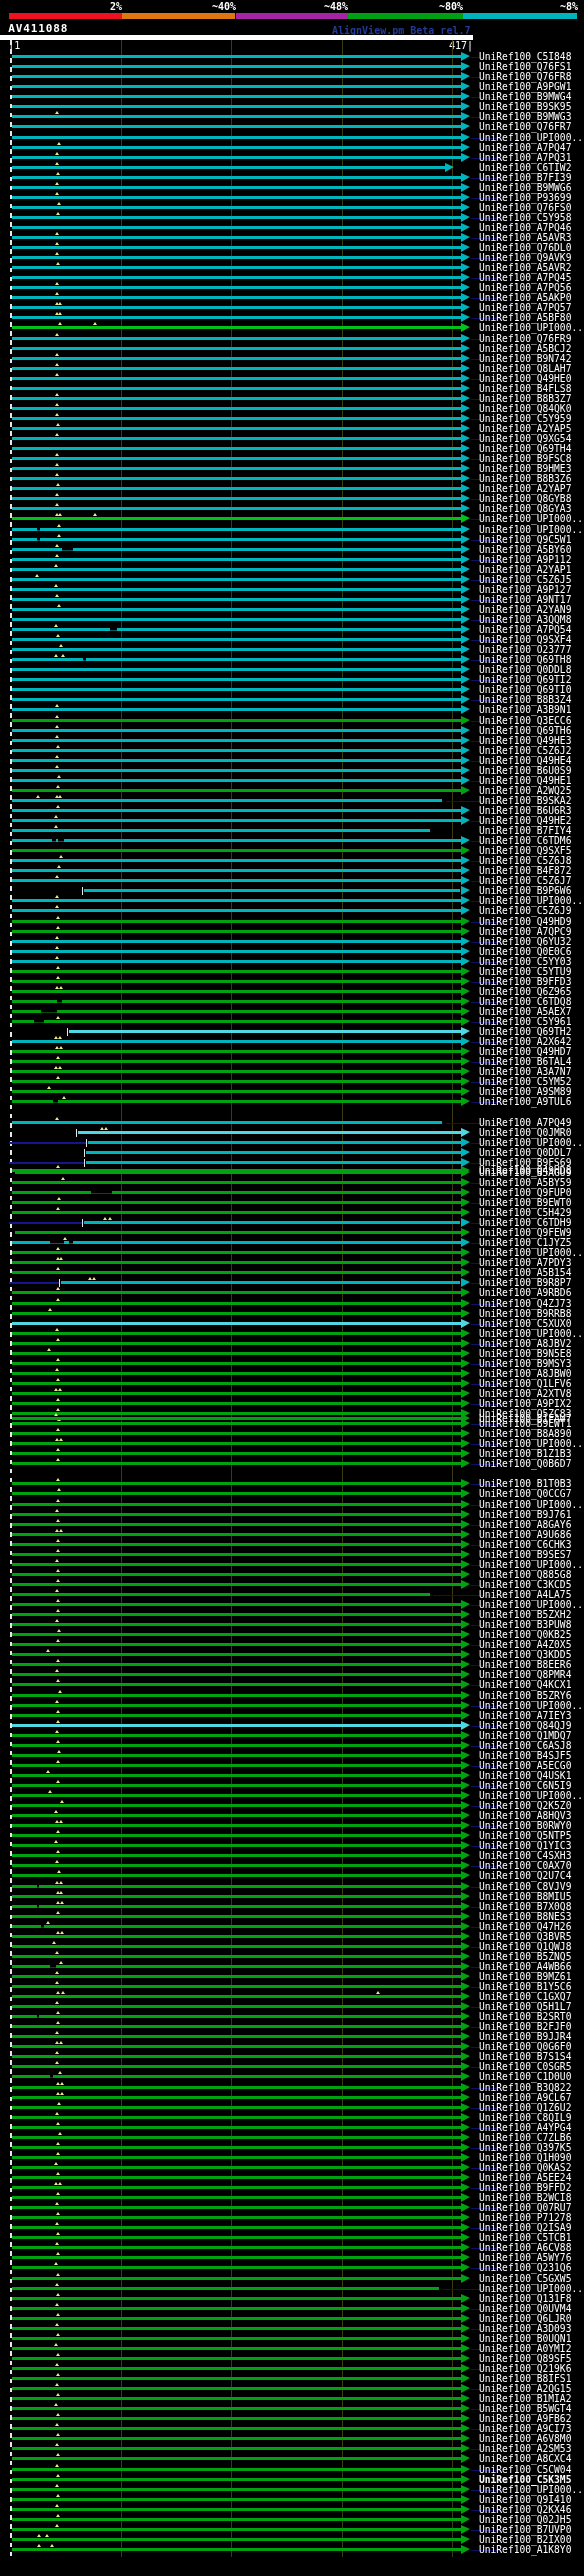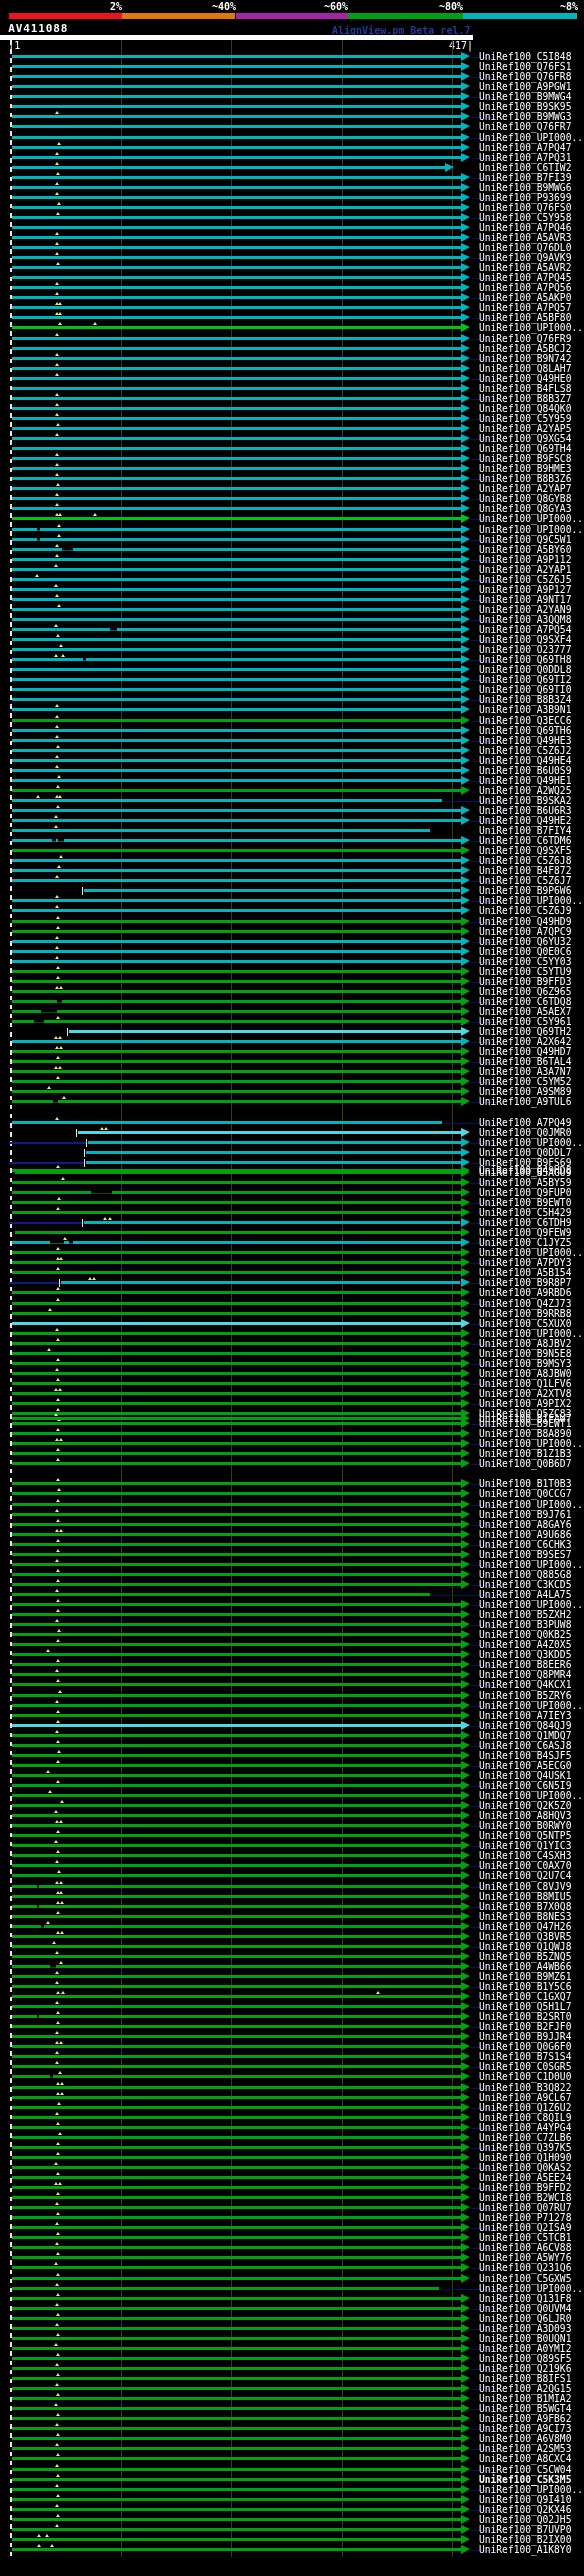--- a/index.html
+++ b/index.html
@@ -35,21 +35,21 @@
 <body>
 
 <div id="screen">
 
   <div id="scalebar">
       <div class="scaleseg" style="left: 9.1px; width: 113px; background: rgb(238, 17, 32);"></div>
       <div class="pct" style="left: 122px;">2%</div>
       <div class="scaleseg" style="left: 122px; width: 113px; background: rgb(223, 119, 17);"></div>
       <div class="pct" style="left: 236px;">~40%</div>
       <div class="scaleseg" style="left: 236px; width: 112px; background: rgb(165, 36, 165);"></div>
-      <div class="pct" style="left: 348px;">~60%</div>
+      <div class="pct" style="left: 348px;">~48%</div>
       <div class="scaleseg" style="left: 348px; width: 115px; background: rgb(0, 160, 19);"></div>
       <div class="pct" style="left: 463px;">~80%</div>
       <div class="scaleseg" style="left: 463px; width: 114px; background: rgb(0, 180, 188);"></div>
       <div class="pct" style="left: 578px;">~8%</div>
     </div>
 
   <div id="title">AV411088</div>
   <div id="watermark">AlignView.pm Beta rel.7</div>
 
   <div id="rulerbar"></div>

